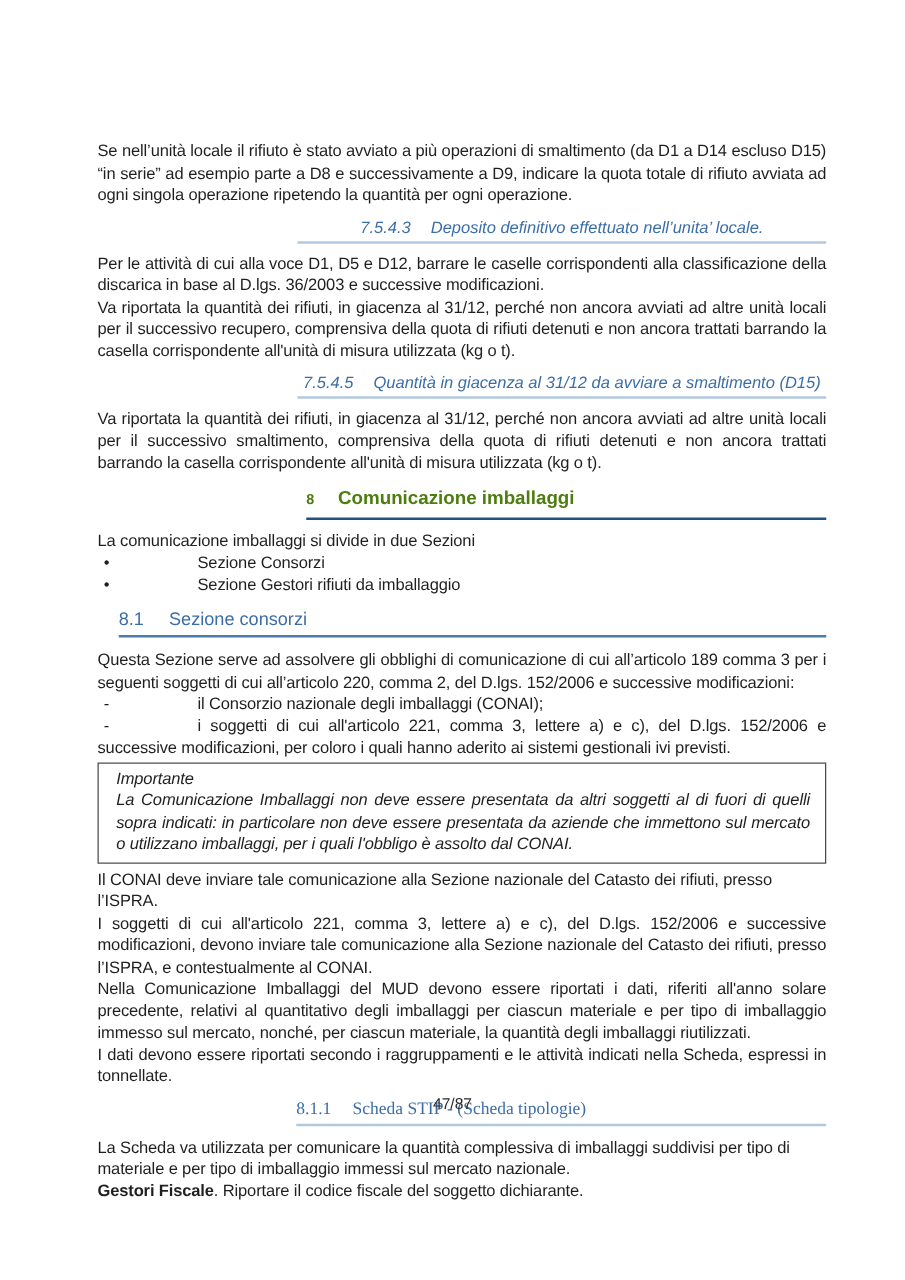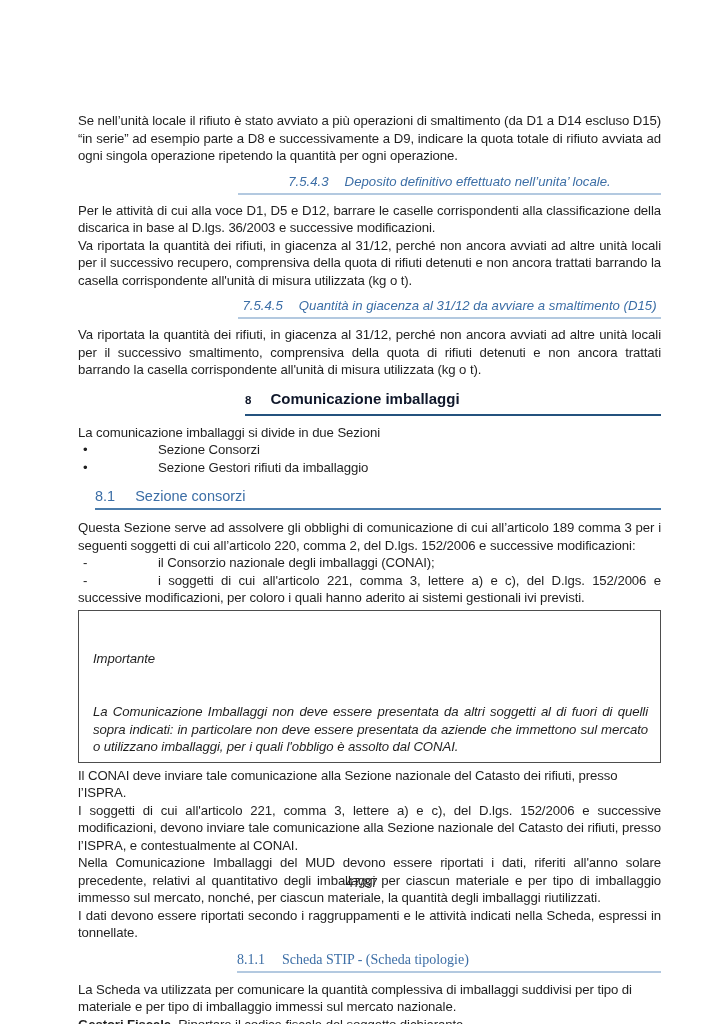--- a/index.html
+++ b/index.html
@@ -46,21 +46,21 @@
     color: #3c6ea6;
     line-height: 17px;
     text-align: center;
   }
   .h3 .hnum { margin-right: 16px; }
   
   .h1 {
     margin: 10px 0 8px 167px;
     padding-bottom: 4px;
     border-bottom: 2px solid #24527e;
-    color: #0f172a;
+    color: #4d7c0f;
     line-height: 19px;
   }
   .h1 .hnum { font-size: 11.5px; font-weight: bold; margin-right: 19px; }
   .h1 .htitle { font-size: 15px; font-weight: bold; }
   
   .h2 {
     margin: 11px 0 9px 17px;
     padding-bottom: 3px;
     border-bottom: 2px solid #4b7cab;
     font-size: 14.5px;
@@ -78,21 +78,21 @@
     color: #3c6ea6;
     line-height: 17px;
   }
   .h3s .hnum { margin-right: 17px; }
   
   .note-box {
     border: 1px solid #4d4d4d;
     margin: 3px 0 4px 0;
     padding: 3px 12px 6px 14px;
   }
-  .note-box p.body { font-style: italic; margin-top: 36px; }
+  .note-box p.body { font-style: italic; }
   .note-label { font-style: italic; }
   .bold { font-weight: bold; }
   
   .footer {
     position: absolute;
     top: 876px;
     left: 0;
     right: 0;
     text-align: center;
     font-size: 12.5px;

